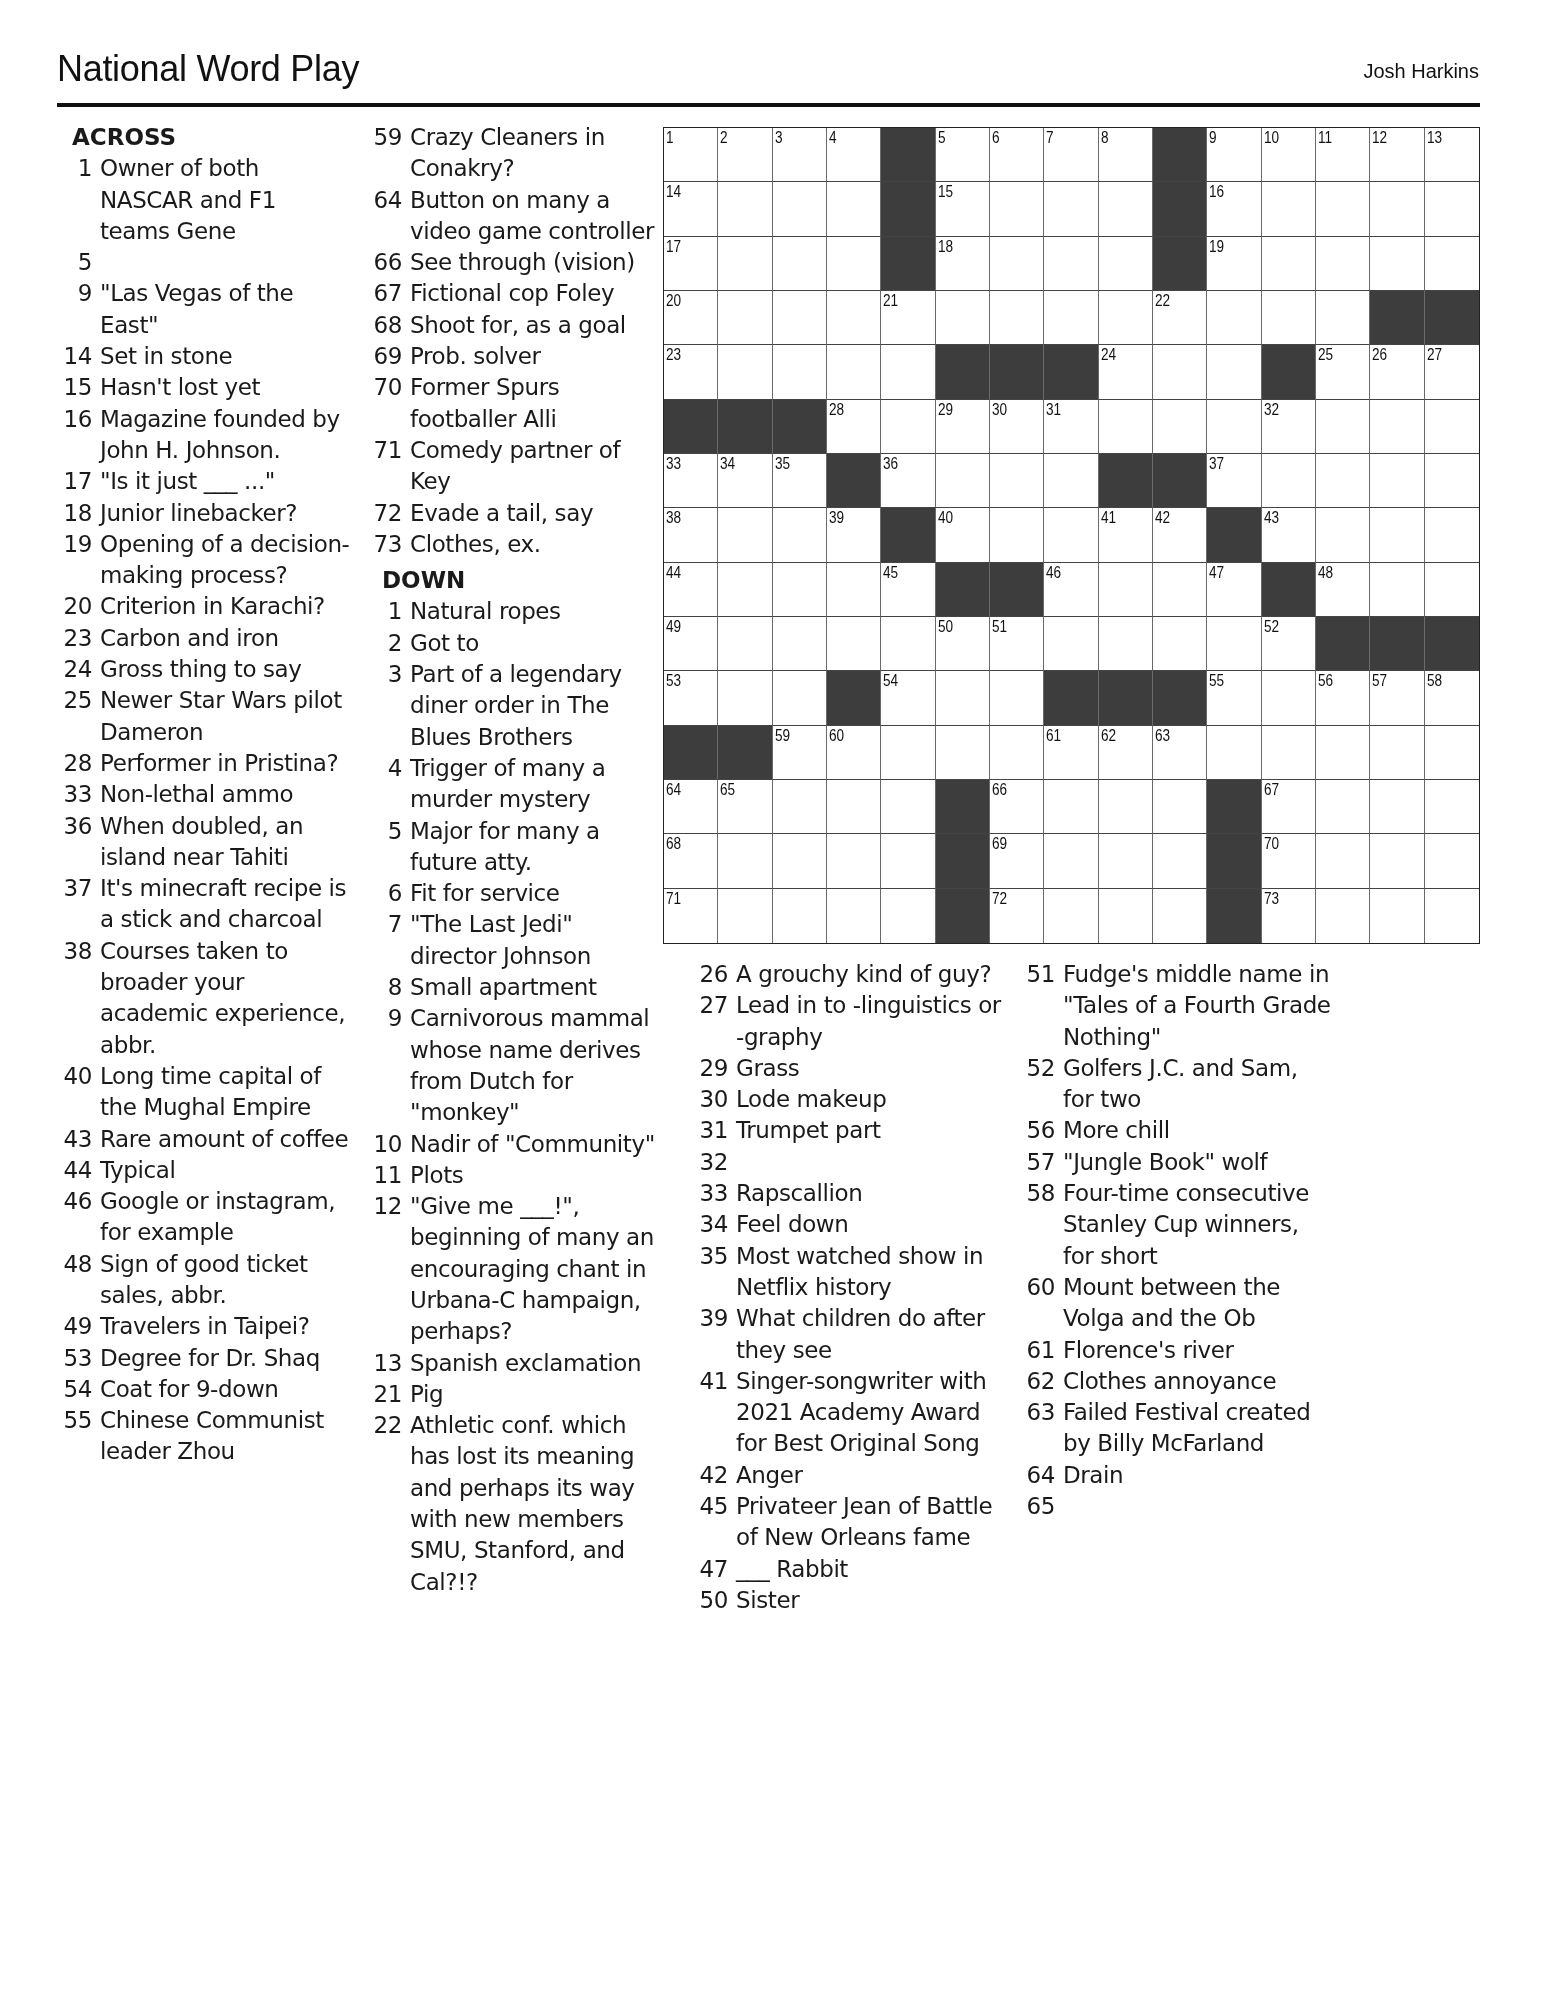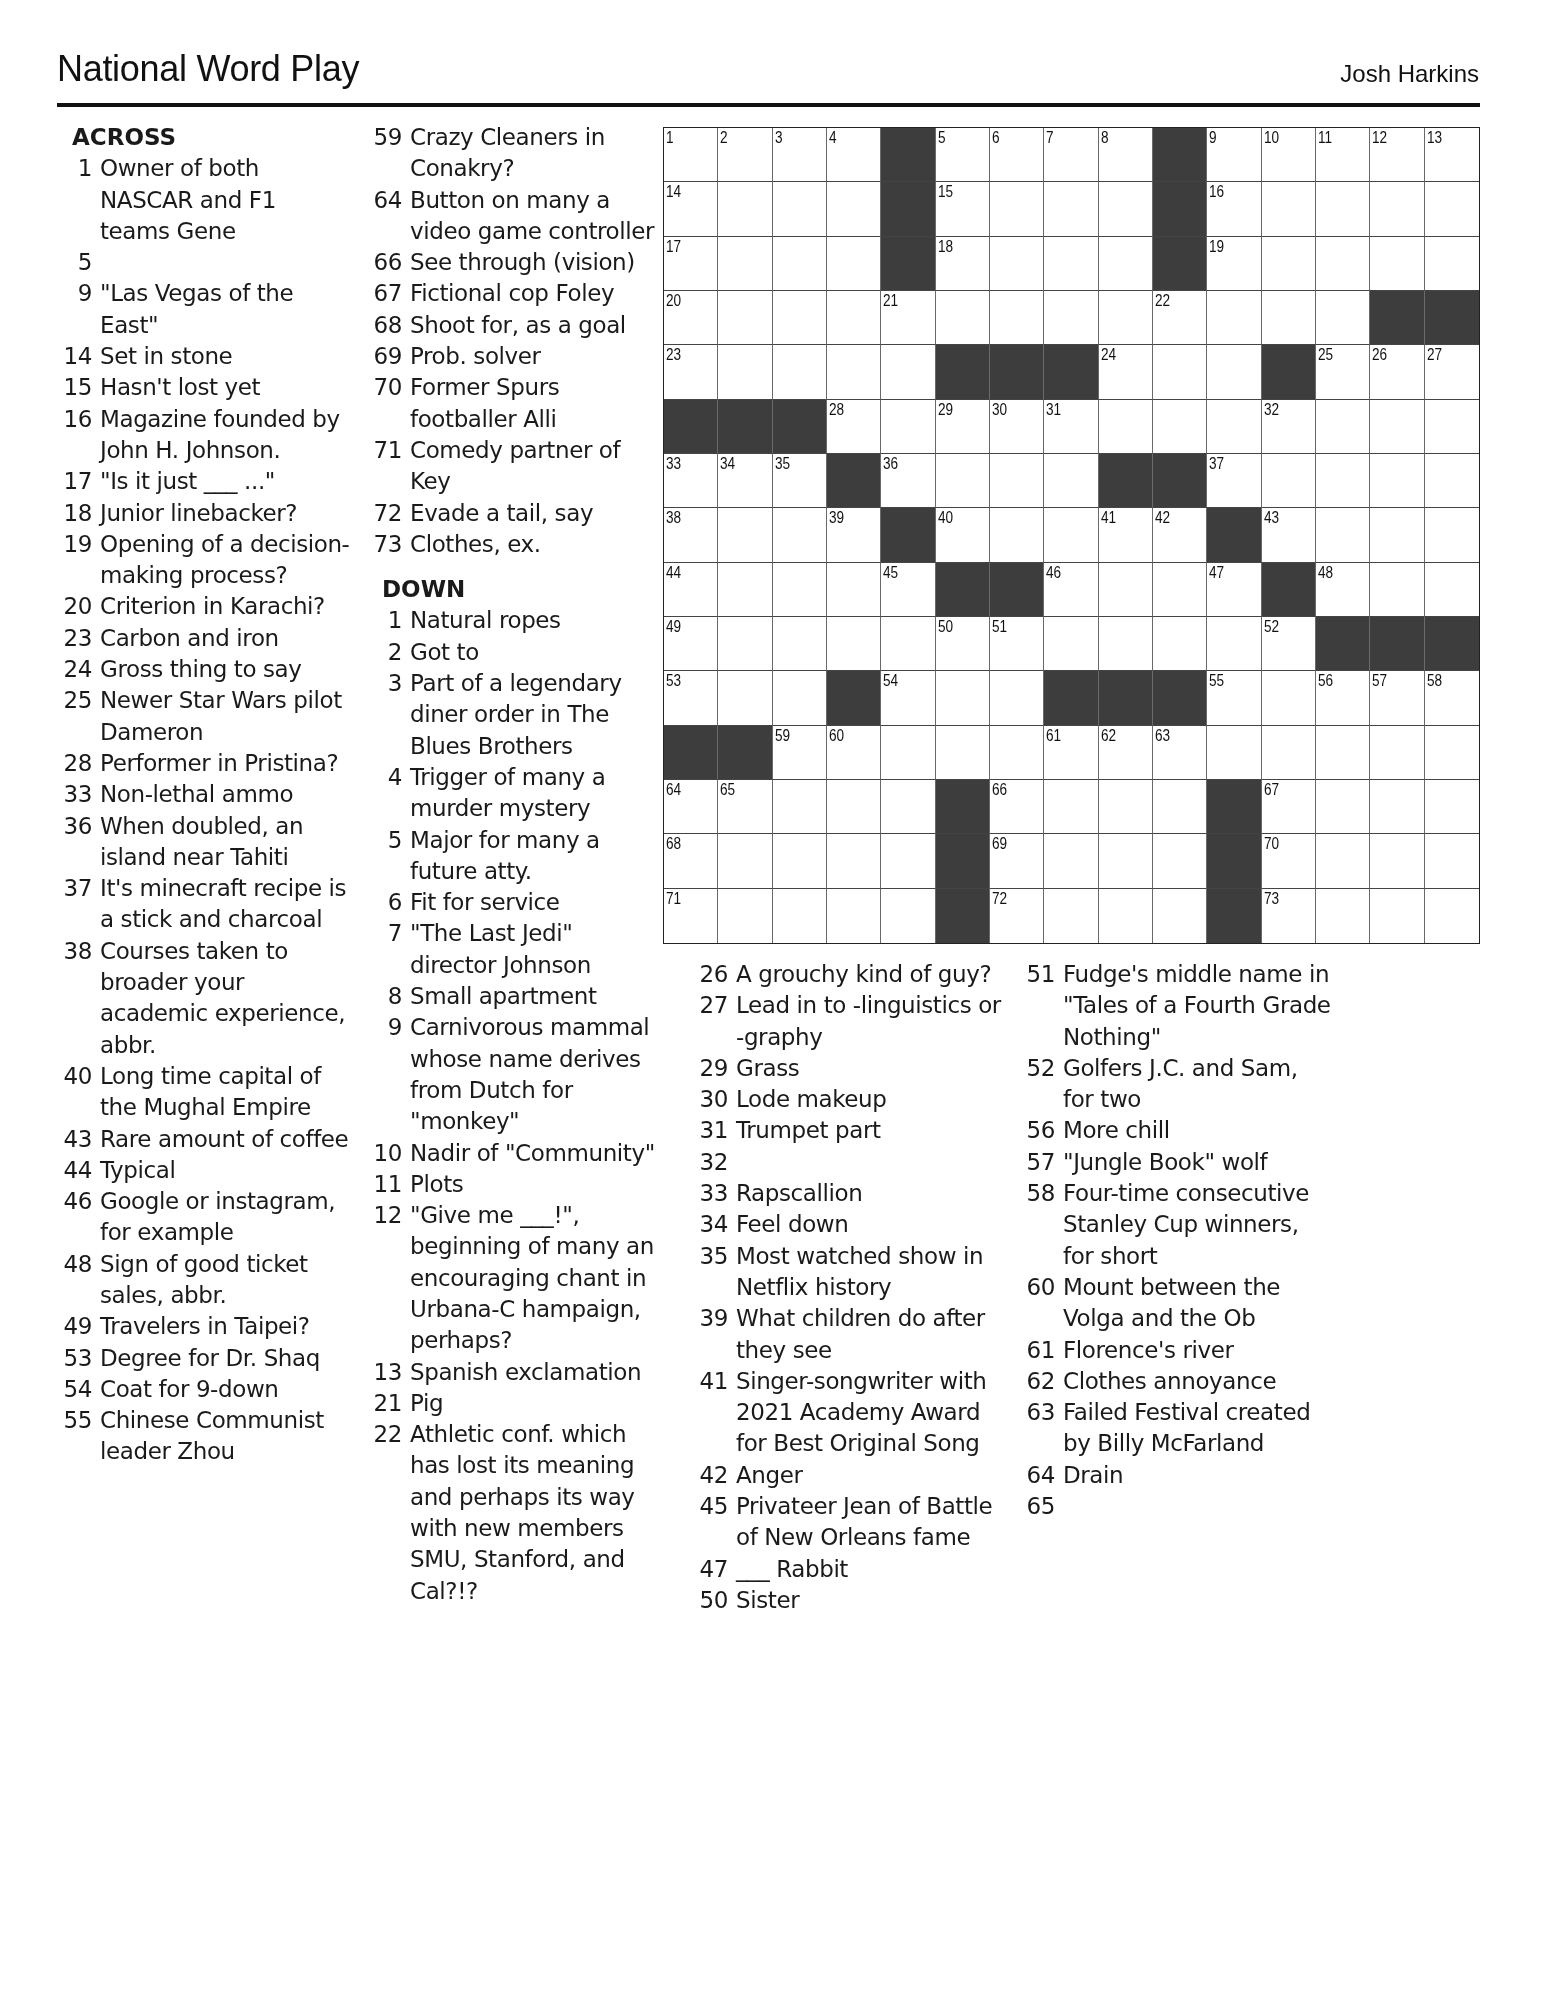--- a/index.html
+++ b/index.html
@@ -9,37 +9,37 @@
     color: #1a1a1a;
   }
   .title {
     position: absolute; left: 57px; top: 48px;
     font-family: "Liberation Sans", sans-serif;
     font-size: 36px; letter-spacing: -0.3px; color: #111;
   }
   .author {
     position: absolute; right: 66px; top: 60px;
     font-family: "Liberation Sans", sans-serif;
-    font-size: 24px; color: #111;
+    font-size: 20px; color: #111;
   }
   .rule {
     position: absolute; left: 57px; top: 103px; width: 1423px; height: 4px; background: #111;
   }
   .col {
     position: absolute; font-size: 23px; line-height: 31.3px;
     letter-spacing: -0.4px; font-family: "DejaVu Sans", sans-serif;
   }
   .col1 { left: 50px; top: 122px; width: 300px; }
   .col2 { left: 360px; top: 122px; width: 300px; }
   .col3 { left: 686px; top: 959px; width: 320px; }
   .col4 { left: 1013px; top: 959px; width: 320px; }
   .heading {
     font-weight: bold; font-size: 23px; padding-left: 22px; letter-spacing: 0;
   }
-  .heading.down { margin-top: 14px; }
+  .heading.down { margin-top: 5px; }
   .clue { display: flex; }
   .clue .num { width: 42px; text-align: right; flex: none; padding-right: 8px; }
   .clue .txt { flex: 1; }
   .grid {
     position: absolute; left: 663px; top: 127px;
     width: 817px; height: 817px;
     display: grid;
     grid-template-columns: repeat(15, 1fr);
     grid-template-rows: repeat(15, 1fr);
     border: 1px solid #222;

